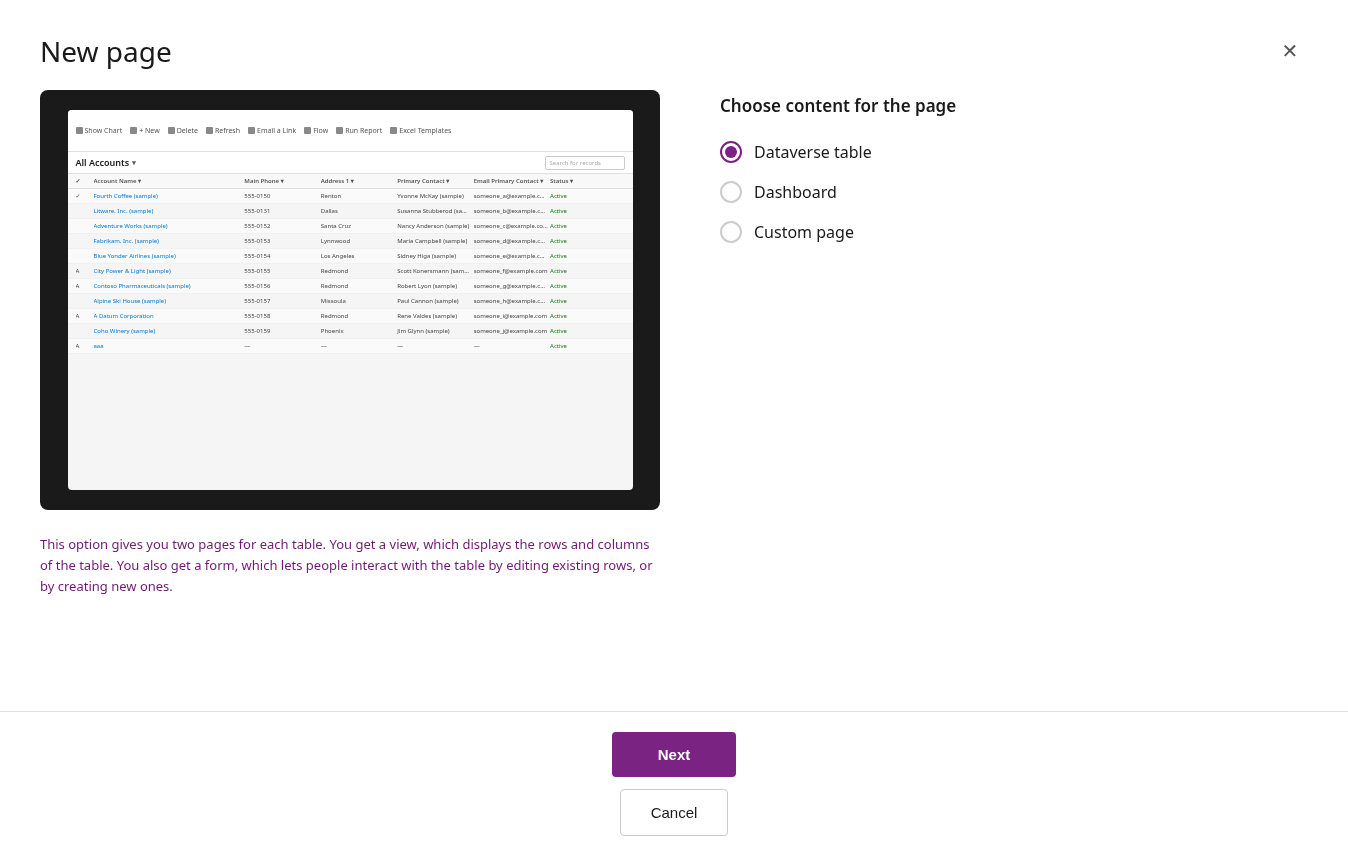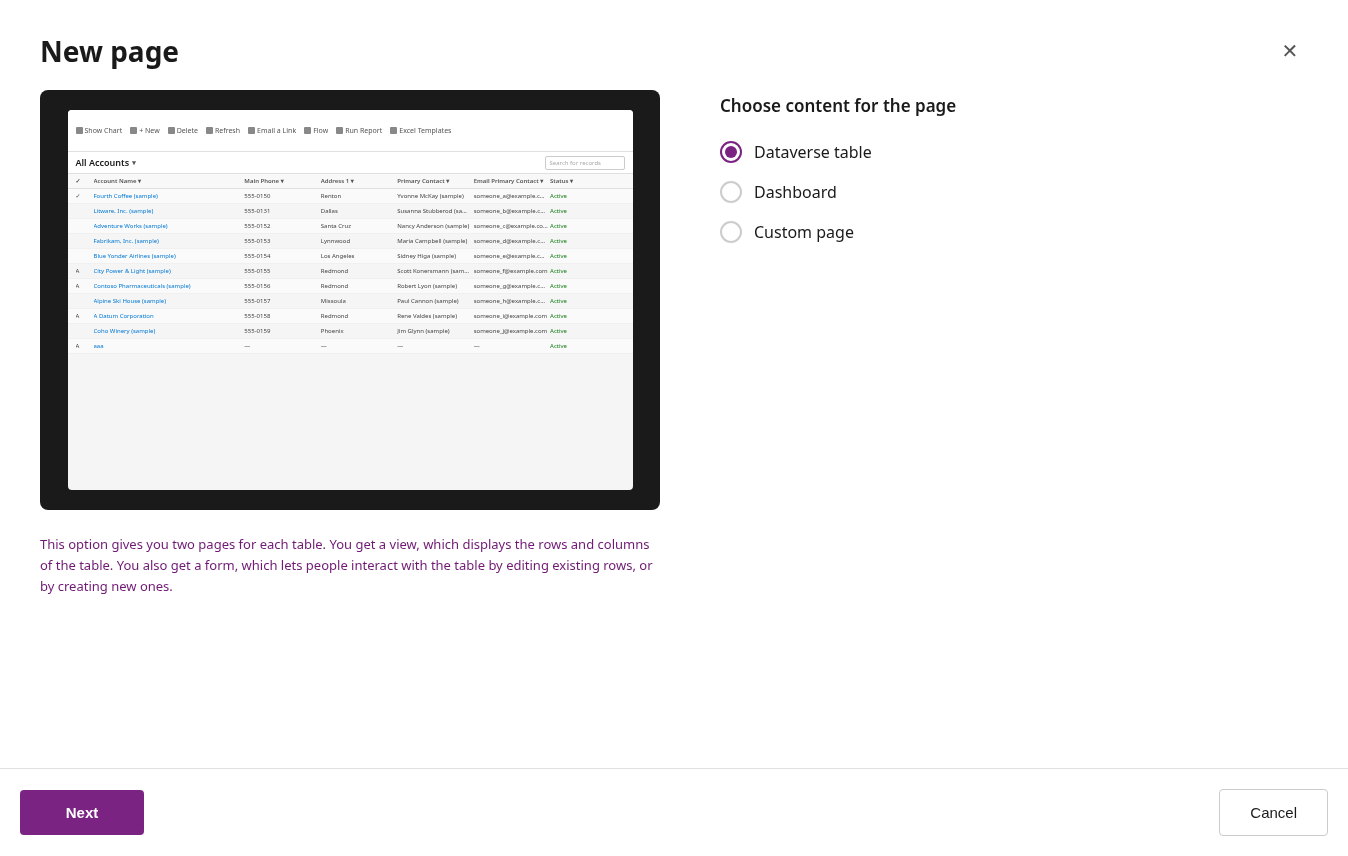--- a/index.html
+++ b/index.html
@@ -24,21 +24,21 @@
 
     .dialog-header {
       display: flex;
       align-items: center;
       justify-content: space-between;
       padding: 32px 40px 20px 40px;
     }
 
     .dialog-title {
       font-size: 28px;
-      font-weight: 700;
+      font-weight: 400;
       color: #1a1a1a;
       text-align: right;
     }
 
     .close-btn {
       width: 36px;
       height: 36px;
       border: none;
       background: none;
       cursor: pointer;
@@ -257,26 +257,27 @@
       background: #7a2382;
     }
 
     .radio-label {
       font-size: 16px;
       color: #1a1a1a;
     }
 
     .dialog-footer {
       display: flex;
-      justify-content: space-between;
-      align-items: center;
-      padding: 20px 20px;
+      justify-content: flex-end;
+      align-items: center;
+      padding: 20px 36px;
       gap: 12px;
       border-top: 1px solid #e0e0e0;
       margin-top: auto;
+      flex-direction: column;
     }
 
     .btn-next {
       background: #7a2382;
       color: #fff;
       border: none;
       border-radius: 4px;
       padding: 14px 40px;
       font-size: 15px;
       font-weight: 600;

